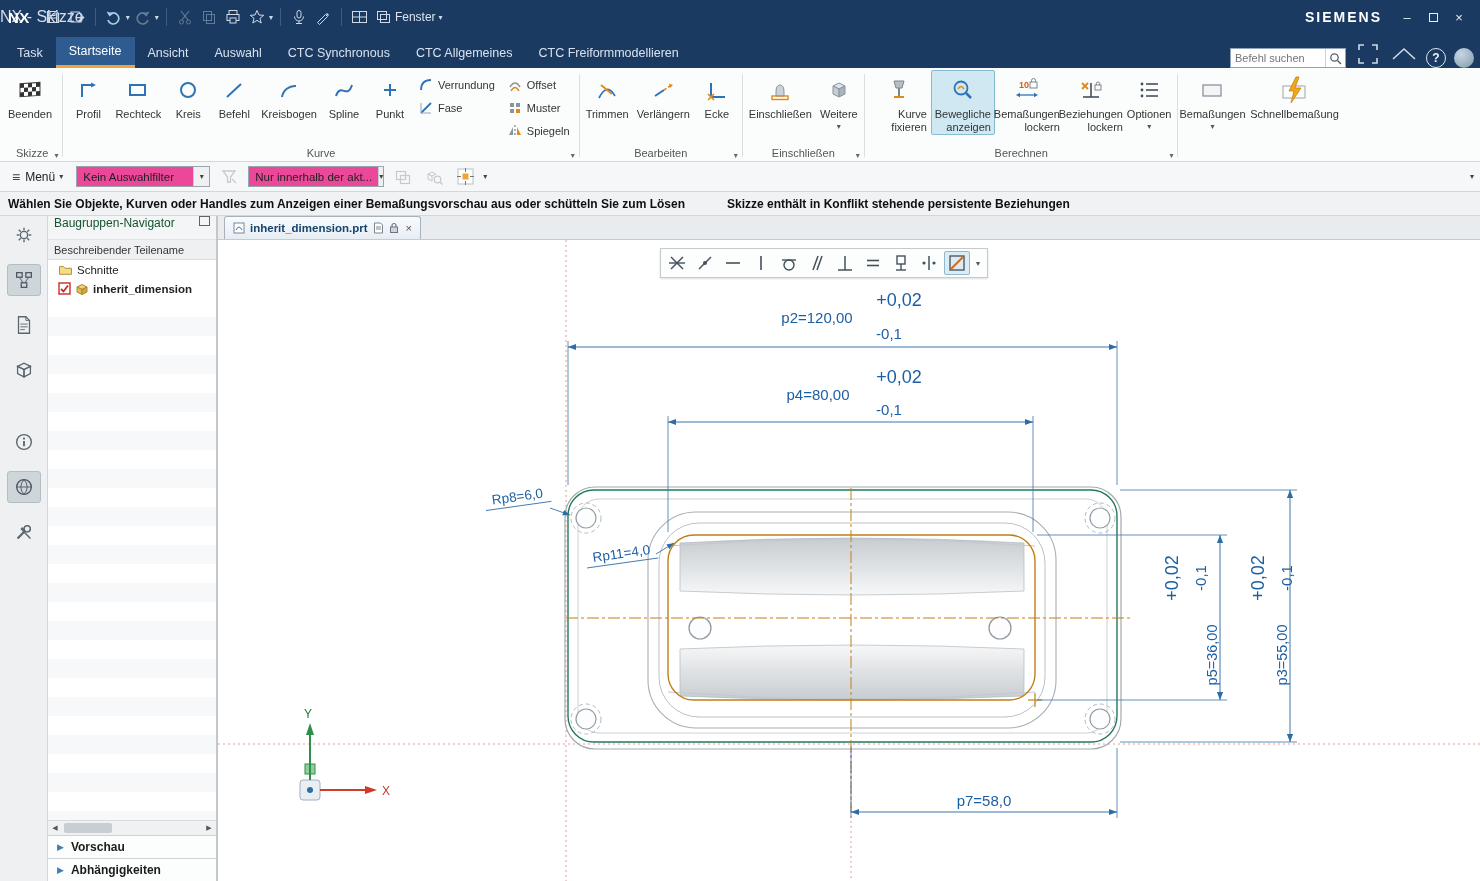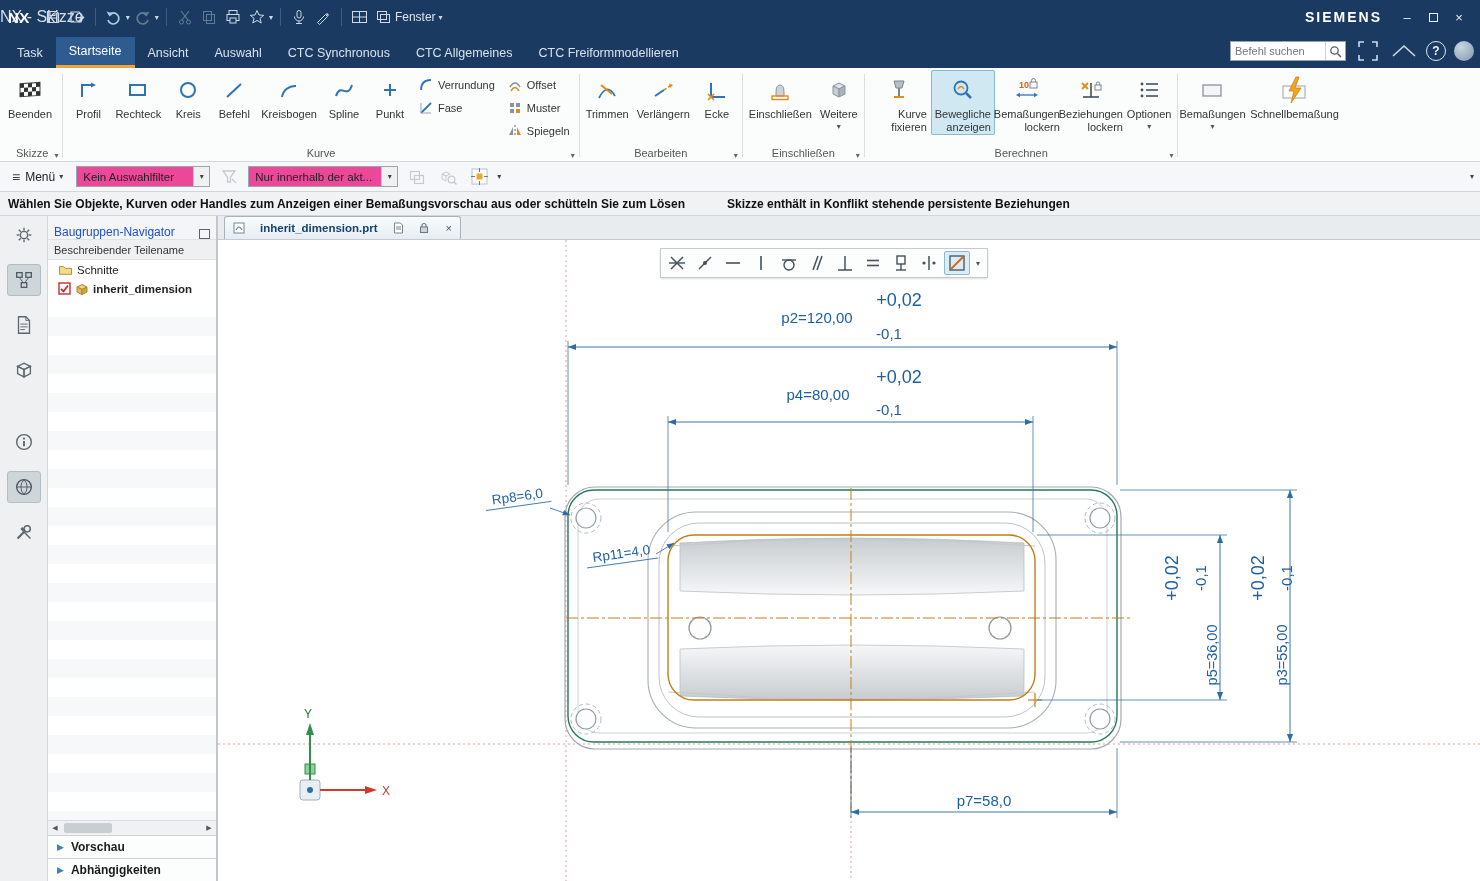--- a/index.html
+++ b/index.html
@@ -21,21 +21,21 @@
 .tb-right{margin-left:auto;display:flex;align-items:center;gap:12px;z-index:1}
 .brand{color:#fff;font-weight:bold;letter-spacing:2px;font-size:14px}
 .winbtns{display:flex;align-items:center}
 .winbtn{width:26px;height:24px;display:flex;align-items:center;justify-content:center;color:#e7edf4;font-size:13px}
 .win-max{width:9px;height:9px;border:1.5px solid #e7edf4}
 
 
 .tabsbar{height:34px;background:#1a3a61;display:flex;align-items:flex-end;padding:0 4px;flex:0 0 auto;position:relative}
 .rtab{height:31px;display:flex;align-items:center;padding:0 13px;color:#d8e2ee;font-size:12.5px}
 .rtab.active{background:#2e5c90;color:#fff;border-bottom:3px solid #f0a336;font-weight:normal}
-.tabs-right{position:absolute;right:6px;top:0;height:34px;display:flex;align-items:center;gap:8px}
+.tabs-right{position:absolute;right:6px;top:0;height:34px;display:flex;align-items:flex-end;gap:8px}
 .searchwrap{display:flex;align-items:center;background:#fff;border:1px solid #8fa3ba;height:20px}
 .searchwrap input{border:none;outline:none;width:94px;height:18px;font-size:11px;padding:0 4px;font-family:inherit;color:#333}
 .searchbtn{width:20px;height:18px;display:flex;align-items:center;justify-content:center;border-left:1px solid #c8d2dc}
 .tr-ico{width:28px;height:28px;display:flex;align-items:center;justify-content:center}
 .helpbtn{width:20px;height:20px;border-radius:50%;border:1.5px solid #dfe7ef;color:#eef3f8;display:flex;align-items:center;justify-content:center;font-size:12px;font-weight:bold}
 .avatar{width:20px;height:20px;border-radius:50%;background:radial-gradient(circle at 35% 30%,#c7d6e2,#7e99ad)}
 
 
 .ribbon{height:94px;background:#fbfcfc;border-bottom:1px solid #d4d7d9;display:flex;align-items:stretch;padding:2px 4px 0 4px;flex:0 0 auto}
 .rgroup{display:flex;flex-direction:column;position:relative}
@@ -67,37 +67,37 @@
 .prompt-warn{position:absolute;left:727px;white-space:nowrap}
 
 
 .main{flex:1;display:flex;min-height:0}
 .lstrip{width:48px;background:#eef0f1;border-right:1px solid #d4d7d9;display:flex;flex-direction:column;align-items:center;padding-top:3px;gap:13px;flex:0 0 auto}
 .ls-ico{width:34px;height:32px;display:flex;align-items:center;justify-content:center;border-radius:3px;border:1px solid transparent}
 .ls-ico.pressed{background:#cfd6da;border-color:#b4bdc3}
 .ls-gap{height:14px}
 
 .navpanel{width:170px;background:#fff;border-right:2px solid #c2c7cb;display:flex;flex-direction:column;flex:0 0 auto}
-.nav-title{height:24px;display:flex;align-items:flex-end;justify-content:space-between;padding:0 6px;font-size:12px;color:#1d4ed8;background:#f4f5f6;border-bottom:1px solid #e0e3e5}
+.nav-title{height:24px;display:flex;align-items:flex-start;justify-content:space-between;padding:0 6px;font-size:12px;color:#14532d;background:#f4f5f6;border-bottom:1px solid #e0e3e5}
 .undock{width:11px;height:10px;border:1.5px solid #5a646c}
 .nav-colhead{height:20px;display:flex;align-items:center;padding:0 6px;font-size:11px;color:#333;background:#eef0f1;border-bottom:1px solid #dadde0;white-space:nowrap}
 .nav-tree{flex:1;display:flex;flex-direction:column;overflow:hidden}
 .tree-row{height:19px;display:flex;align-items:center;gap:4px;padding-left:10px;font-size:11.5px;color:#222;background:#fff;white-space:nowrap}
 .tree-row.bold{font-weight:bold}
 .tree-fill{flex:1;background:repeating-linear-gradient(to bottom,#fff 0 19px,#f6f8f9 19px 38px)}
 .nav-hscroll{height:15px;background:#f0f1f2;border-top:1px solid #d8dbde;display:flex;align-items:center}
 .hs-btn{width:14px;height:100%;display:flex;align-items:center;justify-content:center;font-size:7px;color:#555}
 .hs-track{flex:1;height:100%;position:relative}
 .hs-thumb{position:absolute;left:2px;top:2px;height:10px;width:48px;background:#c9ced2;border-radius:2px}
 .nav-sec{height:23px;display:flex;align-items:center;gap:7px;padding:0 9px;border-top:1px solid #cfd3d6;font-size:12px;color:#1b1b1b;font-weight:bold;background:#fcfdfd}
 .nav-sec .tri{color:#3f7fb5;font-size:9px}
 
 .canvas{flex:1;display:flex;flex-direction:column;min-width:0;background:#fff}
 .doctabs{height:24px;background:#e9ecee;border-bottom:1px solid #c6cbcf;display:flex;align-items:flex-end;padding-left:6px;flex:0 0 auto}
-.doctab{height:23px;display:flex;align-items:center;gap:15px;padding:0 8px;background:linear-gradient(#f9fbfd,#e6edf3);border:1px solid #a9b2ba;border-bottom:none;border-radius:3px 3px 0 0;font-size:11.5px}
+.doctab{height:23px;display:flex;align-items:center;gap:5px;padding:0 8px;background:linear-gradient(#f9fbfd,#e6edf3);border:1px solid #a9b2ba;border-bottom:none;border-radius:3px 3px 0 0;font-size:11.5px}
 .dt-label{color:#15436e;font-weight:bold}
 .dt-x{color:#555;font-size:11px;margin-left:2px}
 .viewport{flex:1;position:relative;background:#fff;overflow:hidden}
 .draw{position:absolute;left:0;top:0}
 .ctoolbar{position:absolute;left:442px;top:8px;height:30px;background:#fcfdfd;border:1px solid #c5cacd;box-shadow:0 1px 2px rgba(0,0,0,.14);display:flex;align-items:center;padding:0 3px;gap:2px}
 .cico{width:26px;height:24px;display:flex;align-items:center;justify-content:center;border:1px solid transparent;border-radius:2px}
 .cico.pressed{background:#dcecf5;border-color:#8fb9ce}
 .cchev{font-size:8px;color:#555;padding:0 4px}
 </style>
 </head>
@@ -560,21 +560,21 @@
     <span class="selbox" style="width:134px">
       <span style="flex:1">Kein Auswahlfilter</span>
       <span class="sb-arrow">▾</span>
     </span>
     <span class="tb-ico dis">
         <svg width="18" height="18" viewBox="0 0 18 18">
           <polygon points="3,3 15,3 10.5,9 10.5,14 7.5,14 7.5,9" fill="none" stroke="#8d959c" stroke-width="1.3"></polygon>
           <line x1="12" y1="11" x2="16" y2="15" stroke="#8d959c" stroke-width="1.3"></line>
         </svg>
       </span>
-    <span class="selbox" style="width:150px">
+    <span class="selbox" style="width:136px">
       <span style="flex:1">Nur innerhalb der akt...</span>
       <span class="sb-arrow">▾</span>
     </span>
     <span class="tb-ico dis">
         <svg width="18" height="18" viewBox="0 0 18 18">
           <rect x="2.5" y="3.5" width="9" height="8" fill="none" stroke="#8d959c" stroke-width="1.2"></rect>
           <rect x="6.5" y="7.5" width="9" height="8" fill="none" stroke="#8d959c" stroke-width="1.2"></rect>
         </svg>
       </span>
     <span class="tb-ico dis">

